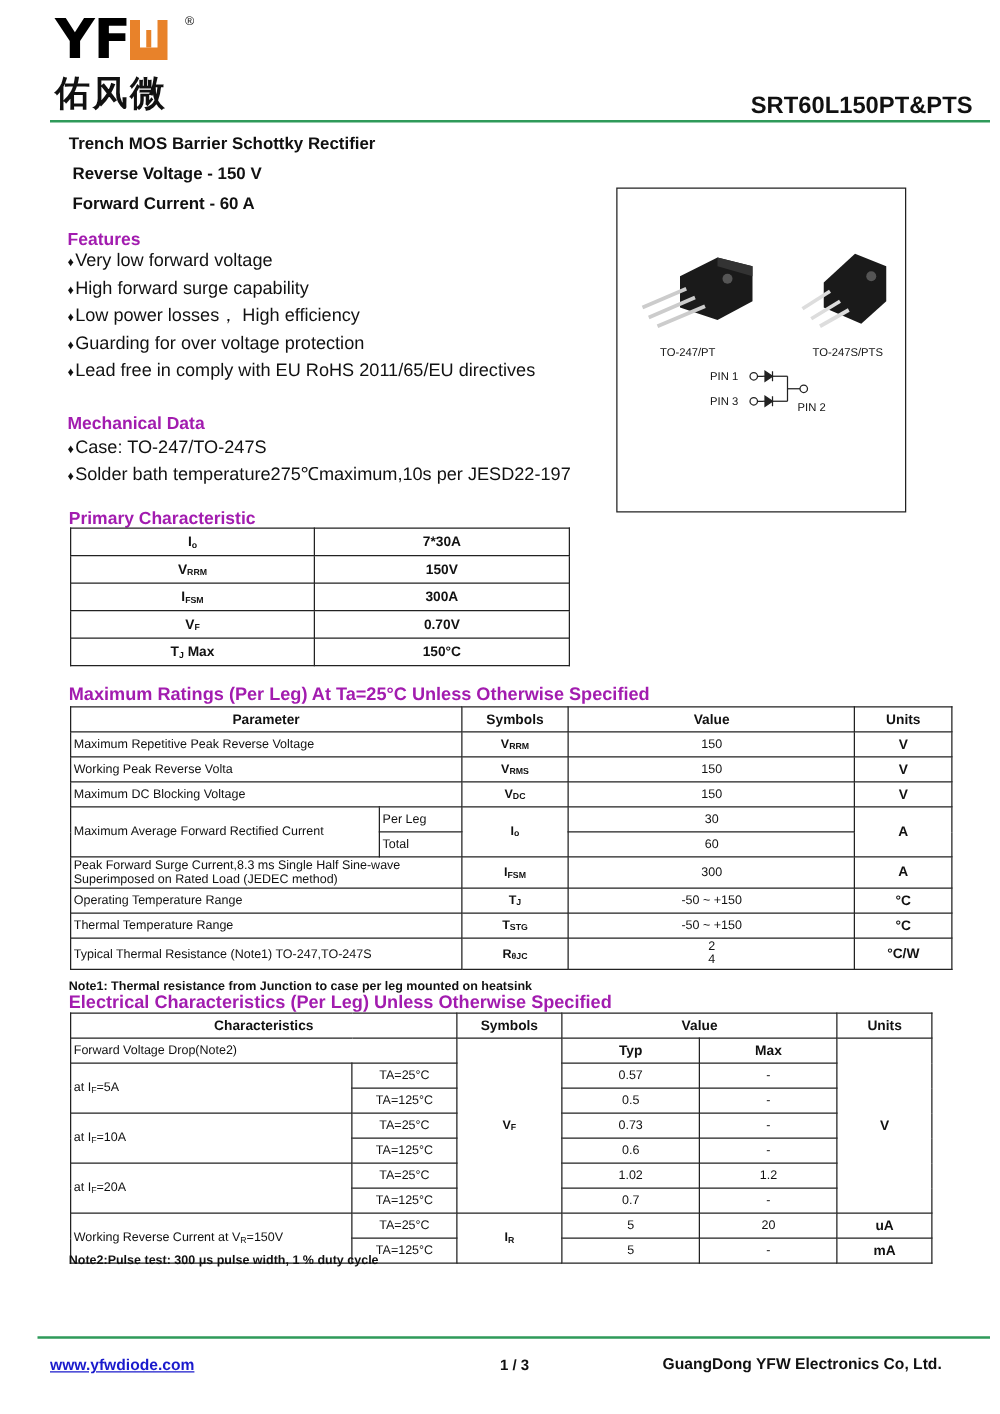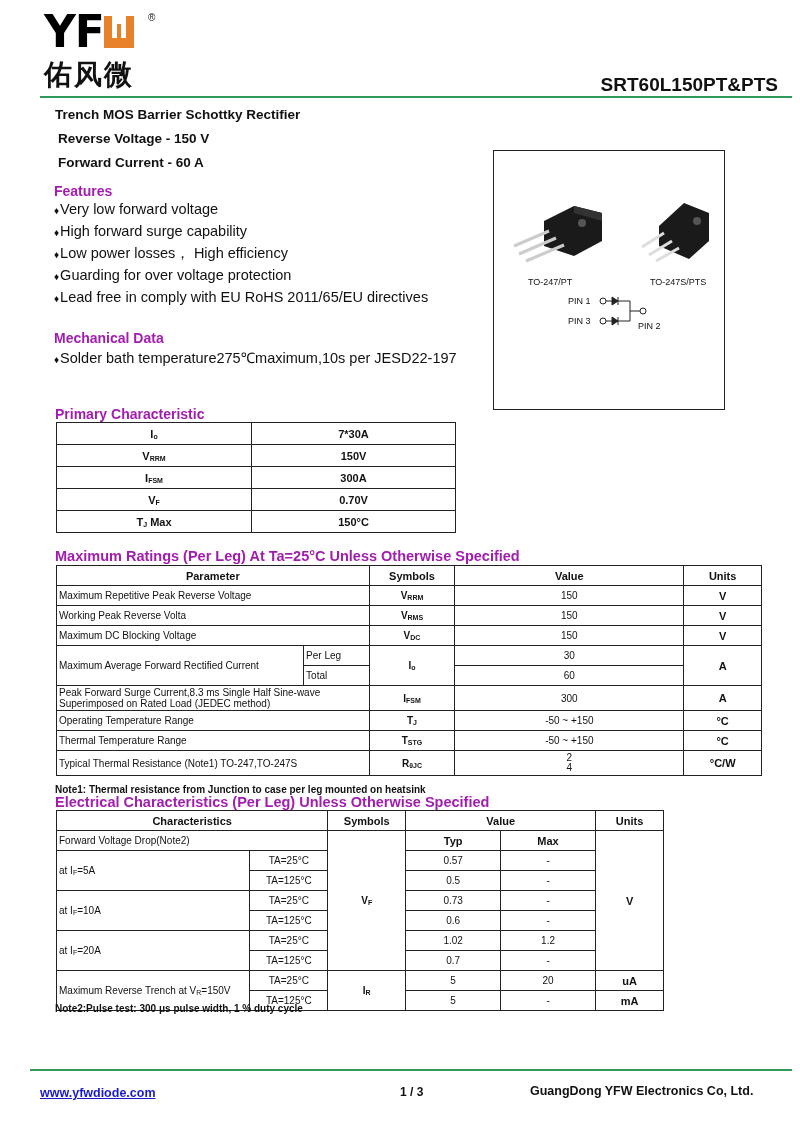--- a/index.html
+++ b/index.html
@@ -51,20 +51,21 @@
 <div class="abs feat" style="left:54px; top:199px;">
   <div><span class="b">♦</span><span>Very low forward voltage</span></div>
   <div><span class="b">♦</span><span>High forward surge capability</span></div>
   <div><span class="b">♦</span><span>Low power losses， High efficiency</span></div>
   <div><span class="b">♦</span><span>Guarding for over voltage protection</span></div>
   <div><span class="b">♦</span><span>Lead free in comply with EU RoHS 2011/65/EU directives</span></div>
 </div>
 
 <div class="abs sec" style="left:54px; top:330px;">Mechanical Data</div>
 <div class="abs feat" style="left:54px; top:348px;">
+  <div><span class="b">♦</span><span>Case: TO-247/TO-247S</span></div>
   <div><span class="b">♦</span><span>Solder bath temperature275℃maximum,10s per JESD22-197</span></div>
 </div>
 
 <div class="abs pkgbox">
   <svg width="230" height="258">
 
     <g>
       <polygon points="50,70 80,55 108,62 108,90 80,105 50,95" fill="#1a1a1a"></polygon>
       <polygon points="80,55 108,62 108,70 80,62" fill="#333"></polygon>
       <circle cx="88" cy="72" r="4" fill="#555"></circle>
@@ -188,21 +189,21 @@
     <td colspan="2" style="height:24px">Typical Thermal Resistance (Note1) TO-247,TO-247S</td>
     <td class="c b"><span>R</span><sub>θJC</sub></td>
     <td class="c" style="line-height:10px"><span>2</span><br><span>4</span></td>
     <td class="c b" style="font-size:11px">°C/W</td>
   </tr>
 </tbody>
   </table>
 <div class="abs note" style="left:55px; top:784px;">Note1: Thermal resistance from Junction to case per leg mounted on heatsink</div>
 
 <div class="abs sec" style="left:55px; top:794px; font-size:14.5px;">Electrical Characteristics (Per Leg) Unless Otherwise Specified</div>
-<table class="ec" style="left:56px; top:810px; width:608px;">
+<table class="ec" style="left:56px; top:810px; width:690px;">
   <tbody>
       <tr>
     <td colspan="2" class="c b" style="font-size:11px">Characteristics</td>
     <td class="c b" style="width:80px; font-size:11px">Symbols</td>
     <td colspan="2" class="c b" style="font-size:11px">Value</td>
     <td class="c b" style="width:72px; font-size:11px">Units</td>
   </tr>
   <tr>
     <td colspan="2">Forward Voltage Drop(Note2)</td>
     <td rowspan="7" class="c b"><span>V</span><sub>F</sub></td>
@@ -237,21 +238,21 @@
     <td class="c">TA=25°C</td>
     <td class="c">1.02</td>
     <td class="c">1.2</td>
   </tr>
   <tr>
     <td class="c">TA=125°C</td>
     <td class="c">0.7</td>
     <td class="c">-</td>
   </tr>
   <tr>
-    <td rowspan="2"><span>Maximum Reverse Trench at V</span><sub>R</sub><span>=150V</span></td>
+    <td rowspan="2"><span>Working Reverse Current at V</span><sub>R</sub><span>=150V</span></td>
     <td class="c">TA=25°C</td>
     <td rowspan="2" class="c b"><span>I</span><sub>R</sub></td>
     <td class="c">5</td>
     <td class="c">20</td>
     <td class="c b" style="font-size:11px">uA</td>
   </tr>
   <tr>
     <td class="c">TA=125°C</td>
     <td class="c">5</td>
     <td class="c">-</td>

